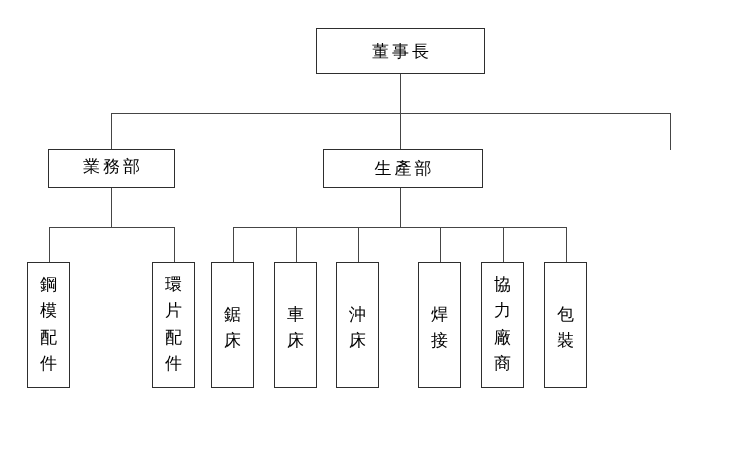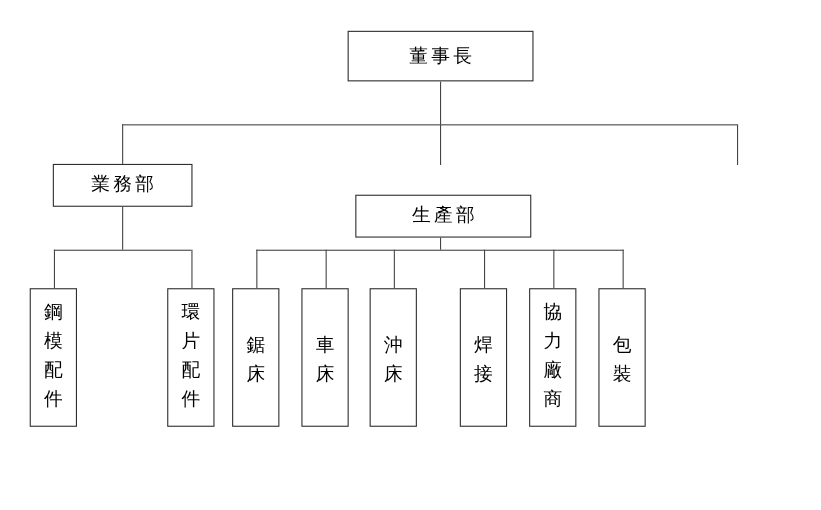--- a/index.html
+++ b/index.html
@@ -95,24 +95,24 @@
   <div class="conn v" style="left:295.5px; top:226.5px; height:36px;"></div>
   <div class="conn v" style="left:357.5px; top:226.5px; height:36px;"></div>
   <div class="conn v" style="left:439.5px; top:226.5px; height:36px;"></div>
   <div class="conn v" style="left:502.5px; top:226.5px; height:36px;"></div>
   <div class="conn v" style="left:565.5px; top:226.5px; height:36px;"></div>
 
   <div class="node h" style="left:316px; top:28px; width:169px; height:46px;">
     <span class="node-label">董事長</span>
   </div>
 
-  <div class="node h" style="left:48px; top:149px; width:127px; height:39px;">
+  <div class="node h" style="left:48px; top:149px; width:127px; height:39px;font-family:Liberation Mono, monospace;">
     <span class="node-label">業務部</span>
   </div>
-  <div class="node h" style="left:323px; top:149px; width:160px; height:39px;margin-top:28px;">
+  <div class="node h" style="left:323px; top:149px; width:160px; height:39px;">
     <span class="node-label">生產部</span>
   </div>
 
   <div class="node v four" style="left:27px; top:262px; width:43px; height:126px;">
     <span class="node-label">鋼
 模
 配
 件</span>
   </div>
   <div class="node v four" style="left:152px; top:262px; width:43px; height:126px;">

